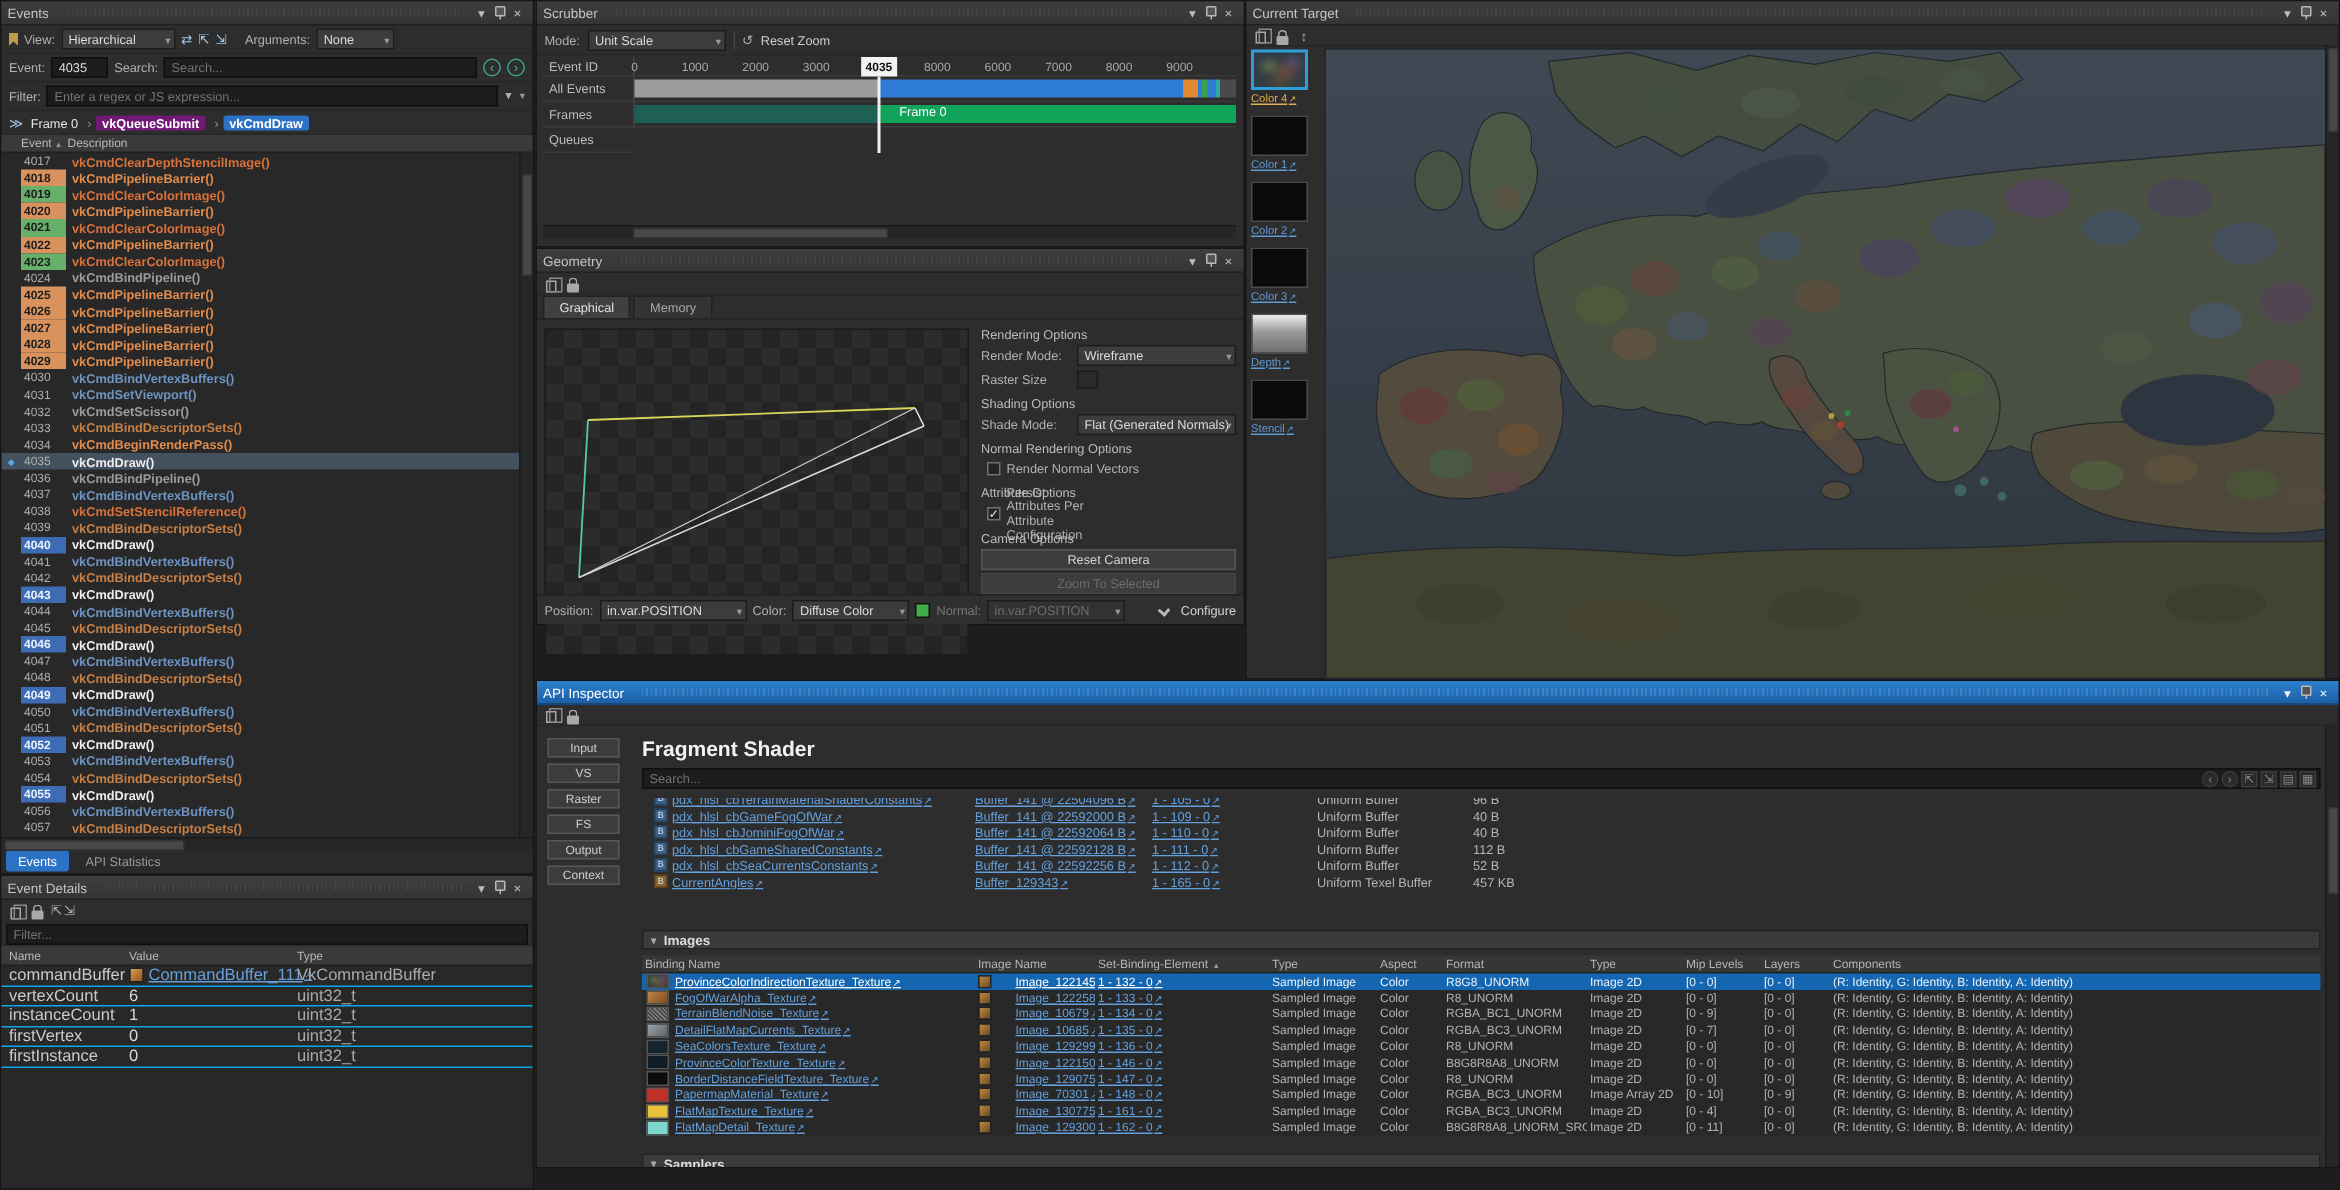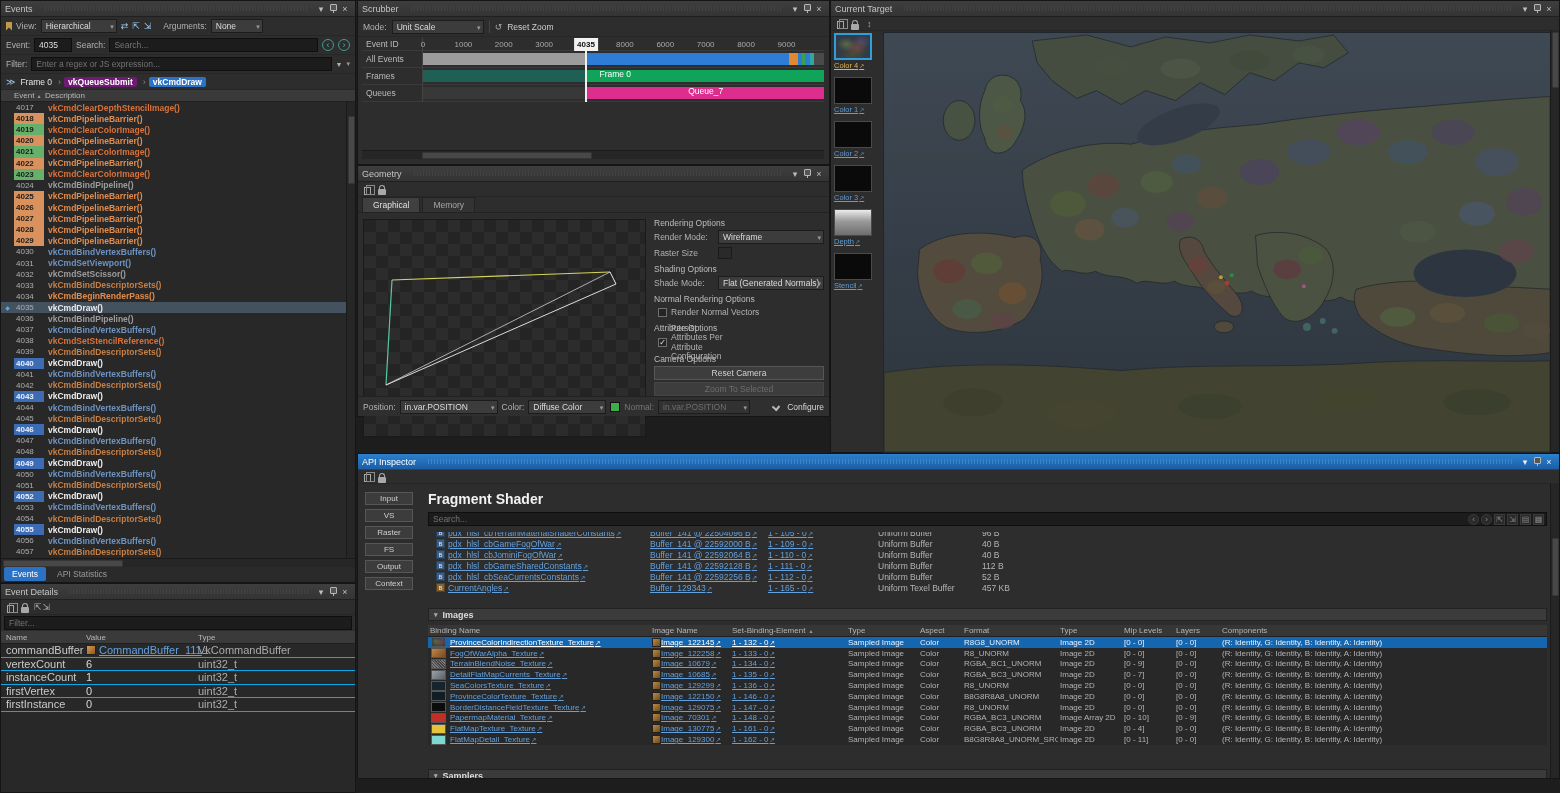--- a/index.html
+++ b/index.html
@@ -132,21 +132,21 @@
 .sic-row{position:absolute;right:3px;top:2px;display:flex;gap:2px}
 .sic{width:11px;height:11px;display:flex;align-items:center;justify-content:center;color:#8a8a8a;font-size:8px;border:1px solid #3a3a3a;background:#2a2a2a}
 .buf-wrap{height:68px;overflow:hidden;margin-left:8px;flex:none}
 .buf-row{display:flex;height:11px;align-items:center;font-size:8.5px;white-space:nowrap}
 .buf-row[data-k="clipped"]{margin-top:-5px}
 .bcell{overflow:hidden;flex:none}
 .bc1{width:222px;display:flex;align-items:center;gap:3px;padding-left:8px}
 .bc2{width:118px}.bc3{width:110px}.bc4{width:104px;color:#b4b4b4}.bc5{width:70px;color:#b4b4b4}
 .buf-ic{width:9px;height:9px;background:#3e5f86;border:1px solid #26425f;color:#d6e6f8;font-size:6px;display:flex;align-items:center;justify-content:center;flex:none}
 .buf-ic[data-k="t"]{background:#8a6430;border-color:#5a3f1c}
-.sec-hdr{display:flex;align-items:center;height:13px;background:#3b3b3b;border:1px solid #222;color:#dcdcdc;font-size:9px;font-weight:700;padding-left:5px;gap:5px;margin:8px 2px 0 8px;flex:none}
+.sec-hdr{display:flex;align-items:center;height:13px;background:#3b3b3b;border:1px solid #222;color:#dcdcdc;font-size:9px;font-weight:700;padding-left:5px;gap:5px;margin:20px 2px 0 8px;flex:none}
 .sec-hdr .chev{font-size:7px;color:#aaa}
 .img-hdr{display:flex;height:12px;background:#363636;border-bottom:1px solid #202020;align-items:center;font-size:8px;color:#b5b5b5;margin:4px 2px 0 8px;flex:none;white-space:nowrap}
 .img-hdr span{flex:none;overflow:hidden;padding-left:2px}
 .img-hdr span:nth-of-type(1){width:222px}
 .img-hdr span:nth-of-type(2){width:80px}
 .img-hdr span:nth-of-type(3){width:116px}
 .img-hdr span:nth-of-type(3)::after{content:"▴";font-size:6px;margin-left:4px;color:#999}
 .img-hdr span:nth-of-type(4){width:72px}
 .img-hdr span:nth-of-type(5){width:44px}
 .img-hdr span:nth-of-type(6){width:96px}
@@ -154,21 +154,21 @@
 .img-hdr span:nth-of-type(8){width:52px}
 .img-hdr span:nth-of-type(9){width:46px}
 .img-hdr span:nth-of-type(10){flex:1}
 .img-rows{margin:0 2px 0 8px;flex:none;background:#282828}
 .img-row{display:flex;height:10.8px;align-items:center;font-size:8px;white-space:nowrap}
 .img-row[data-k="selected"]{background:#1566b0}
 .img-row[data-k="selected"] .lnk{color:#fff}
 .img-row[data-k="selected"] .icell{color:#e8f1fa}
 .icell{flex:none;overflow:hidden;padding-left:2px;color:#b2b2b2}
 .ic1{width:222px;display:flex;align-items:center}
-.ic2{width:80px;display:flex;align-items:center;gap:0}
+.ic2{width:80px;display:flex;align-items:center;gap:16px}
 .ic3{width:116px}.ic4{width:72px}.ic5{width:44px}.ic6{width:96px}.ic7{width:64px}.ic8{width:52px}.ic9{width:46px}.ic10{flex:1}
 .thumb{width:15px;height:10px;border:1px solid #555;margin:0 4px 0 1px;flex:none}
 .thumb[data-k="map"]{background:#333c46;background-image:radial-gradient(5px 4px at 30% 40%,#5a6a45,transparent),radial-gradient(6px 4px at 62% 58%,#6a4a40,transparent),radial-gradient(5px 4px at 78% 28%,#54486a,transparent),radial-gradient(7px 5px at 45% 85%,#4a4936,transparent)}
 .thumb[data-k="orange"]{background:linear-gradient(135deg,#c08548,#7a4a22)}
 .thumb[data-k="noise"]{background:repeating-linear-gradient(45deg,#7a7a7a 0 1px,#444 1px 2px)}
 .thumb[data-k="grey"]{background:linear-gradient(135deg,#9aa2a8,#5a6268)}
 .thumb[data-k="dark"]{background:#16242e}
 .thumb[data-k="dark2"]{background:#101c26}
 .thumb[data-k="dark3"]{background:#0c0c0c}
 .thumb[data-k="red"]{background:#c03028}
@@ -563,24 +563,20 @@
           <span class="tick" style="left: 70.4935%;">7000</span>
           <span class="tick" style="left: 80.5639%;">8000</span>
           <span class="tick" style="left: 90.6344%;">9000</span>
         </div>
       <div class="trow">
           <div class="bar allev"></div>
         </div>
       <div class="trow">
         <div class="bar frames"></div>
         <span class="bar-lab" style="left:44%">Frame 0</span>
-      </div>
-      <div class="trow">
-        <div class="bar queues"></div>
-        <span class="bar-lab" style="left:41%;width:59%;text-align:center">Queue_7</span>
       </div>
       <div class="sc-marker" style="left: calc(40.6344% - 1px);"></div>
     </div>
   </div>
   <div class="sb-h" style="left:4px;right:5px;top:149px">
     <div class="sb-hd" style="top:1px;height:7px;left:60px;width:170px"></div>
   </div>
 </div>
 
 <div class="panel" id="geometry">

